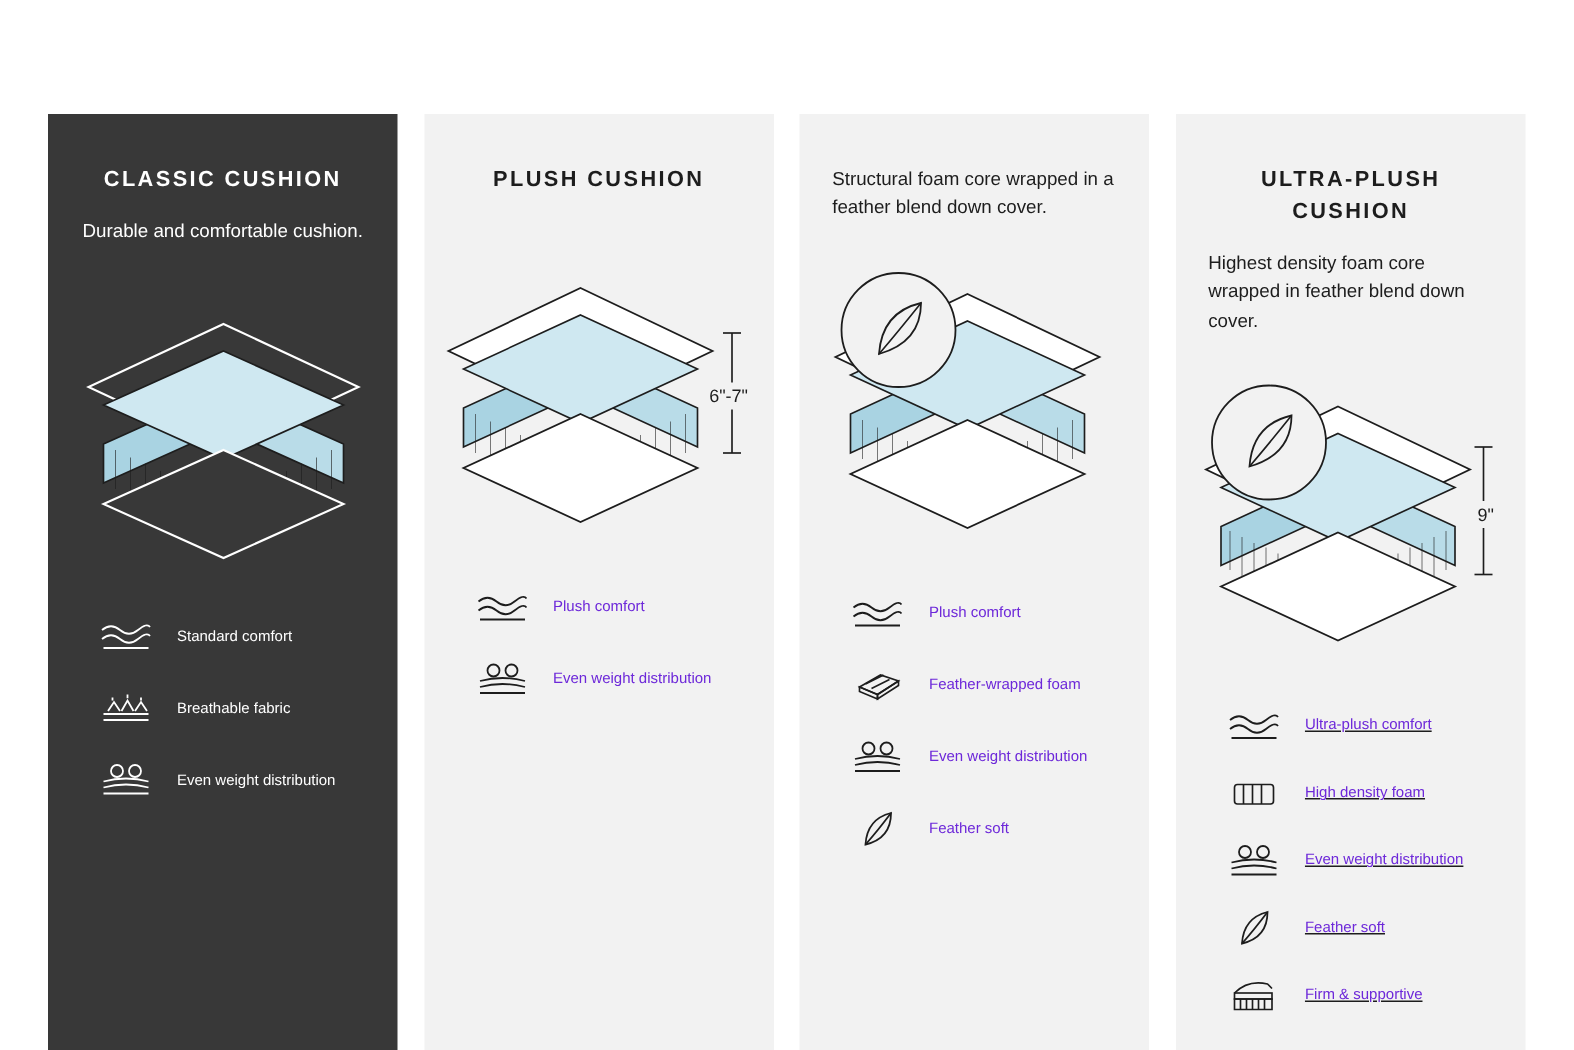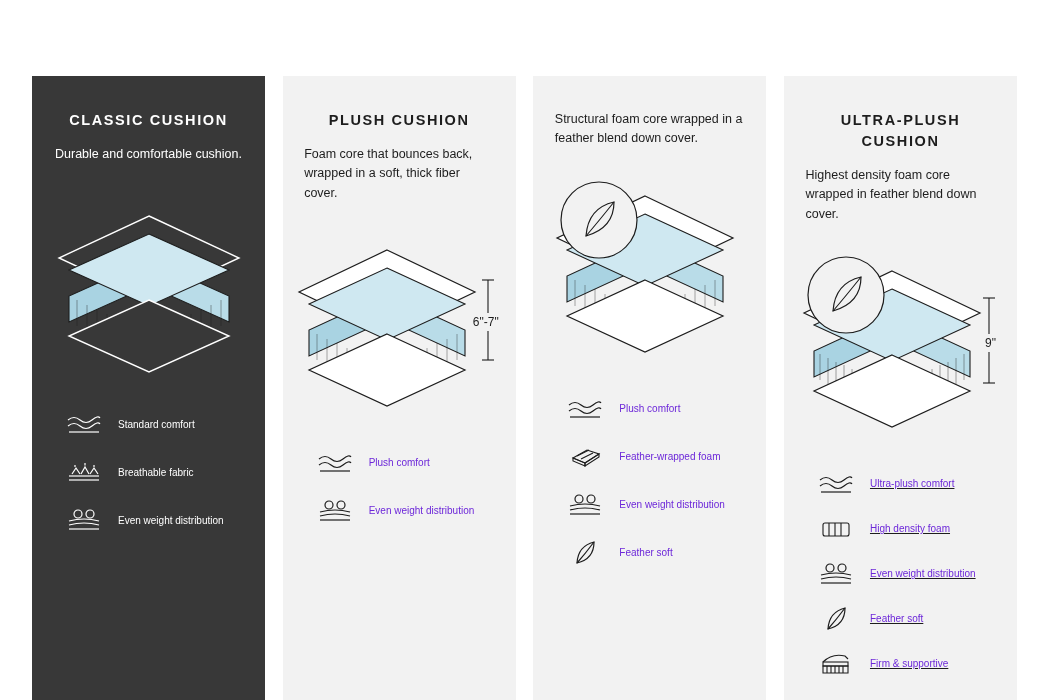--- a/index.html
+++ b/index.html
@@ -180,21 +180,20 @@
           </svg>
         </span>
         <span class="flabel">Even weight distribution</span>
       </div>
     </div>
     <div class="spacer"></div>
   </div>
 
   <div class="card light">
     <div class="card-title">PLUSH CUSHION</div>
-    <div class="card-desc">Foam core that bounces back, wrapped in a soft, thick fiber cover.</div>
 
     <div class="diagram">
       <svg width="215" height="185" viewBox="0 0 215 185">
         <g>
           <polygon points="95,18 183,60 95,102 7,60" fill="#ffffff" stroke="#1d1d1d" stroke-width="1.2"></polygon>
         </g>
         <g>
           <polygon points="95,62 173,98 173,124 95,88" fill="#b9dce8" stroke="#1d1d1d" stroke-width="1.1"></polygon>
           <polygon points="95,62 17,98 17,124 95,88" fill="#a9d3e2" stroke="#1d1d1d" stroke-width="1.1"></polygon>
           <polygon points="95,36 173,72 95,108 17,72" fill="#cfe8f1" stroke="#1d1d1d" stroke-width="1.1"></polygon>

